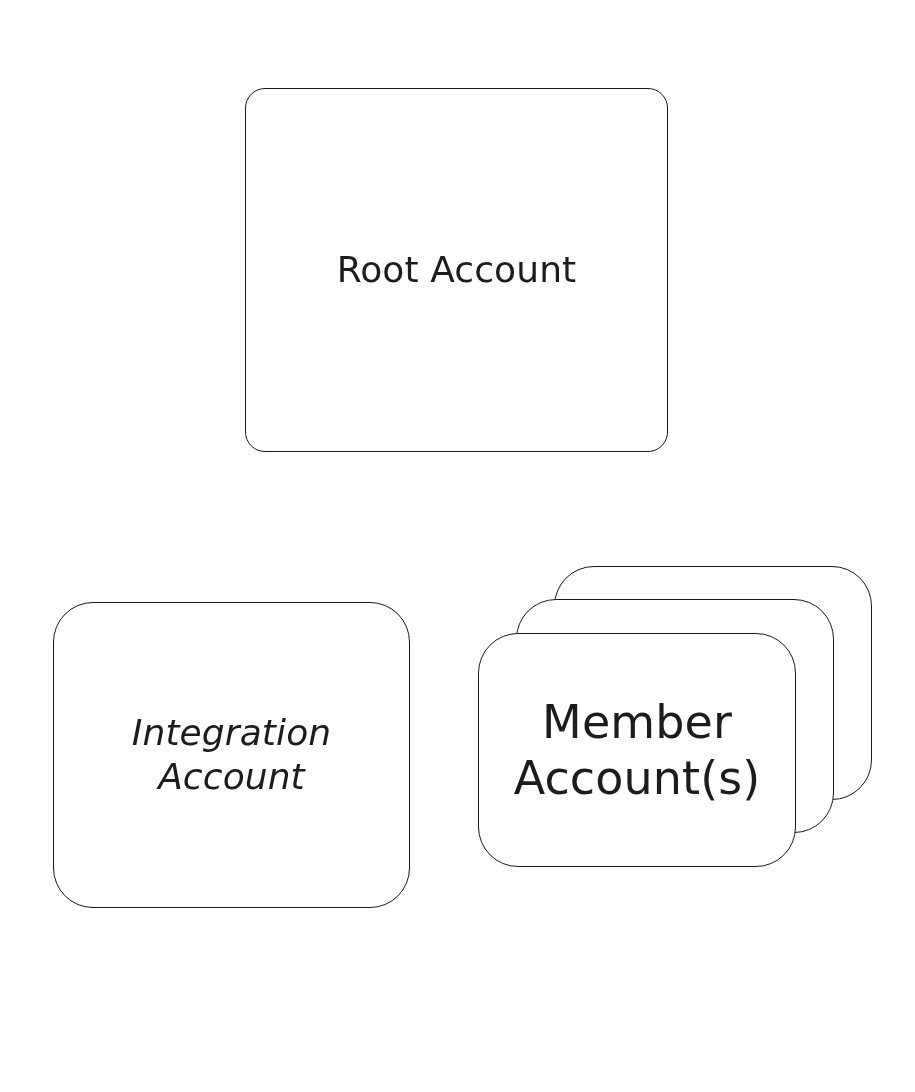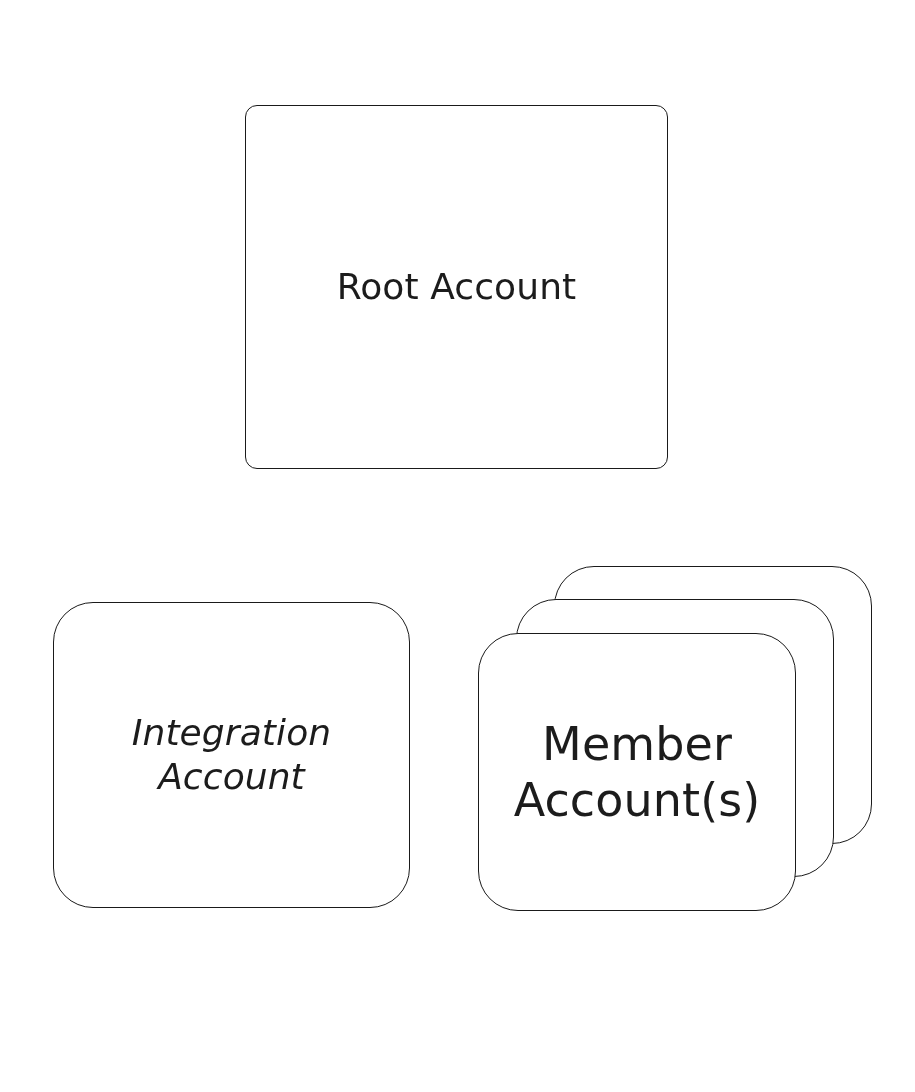--- a/index.html
+++ b/index.html
@@ -36,22 +36,21 @@
     white-space: pre-line;
     padding: 0 6px;
   }
 
   
   #root-account-node {
     left: 245px;
     top: 88px;
     width: 423px;
     height: 364px;
-    border-radius: 12px;
-    margin-top: 17px;
+    border-radius: 20px;
   }
   #root-account-node .node-label {
     font-size: 36px;
   }
 
   
   #integration-account-node {
     left: 53px;
     top: 602px;
     width: 357px;
@@ -71,21 +70,21 @@
     width: 400px;
     height: 350px;
   }
   .stack-card {
     position: absolute;
     box-sizing: border-box;
     background: #ffffff;
     border: 1.7px solid #1a1a1a;
     border-radius: 40px;
     width: 318px;
-    height: 278px;
+    height: 234px;
   }
   #member-card-back {
     left: 76px;
     top: 0px;
     z-index: 1;
   }
   #member-card-middle {
     left: 38px;
     top: 33px;
     z-index: 2;

